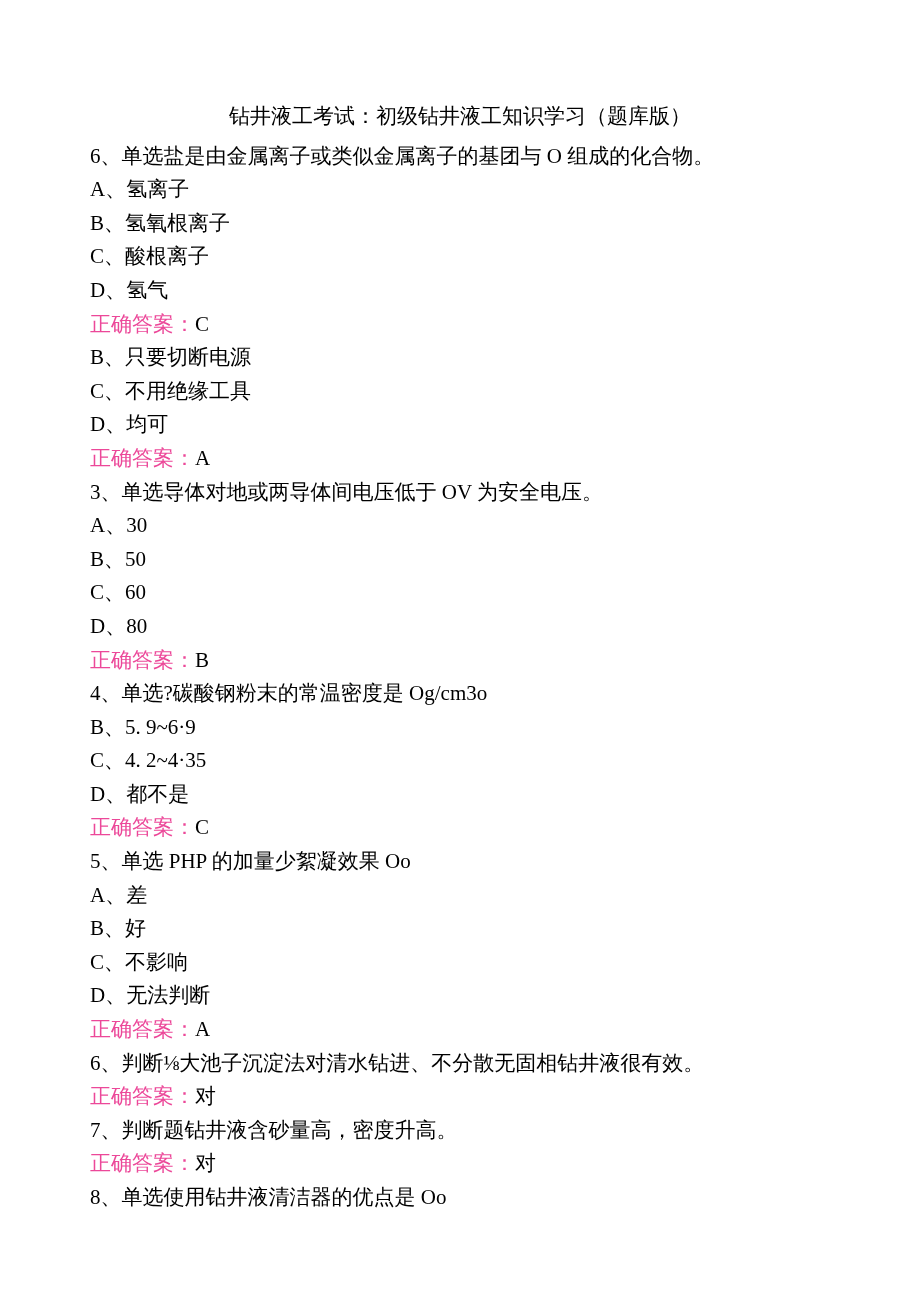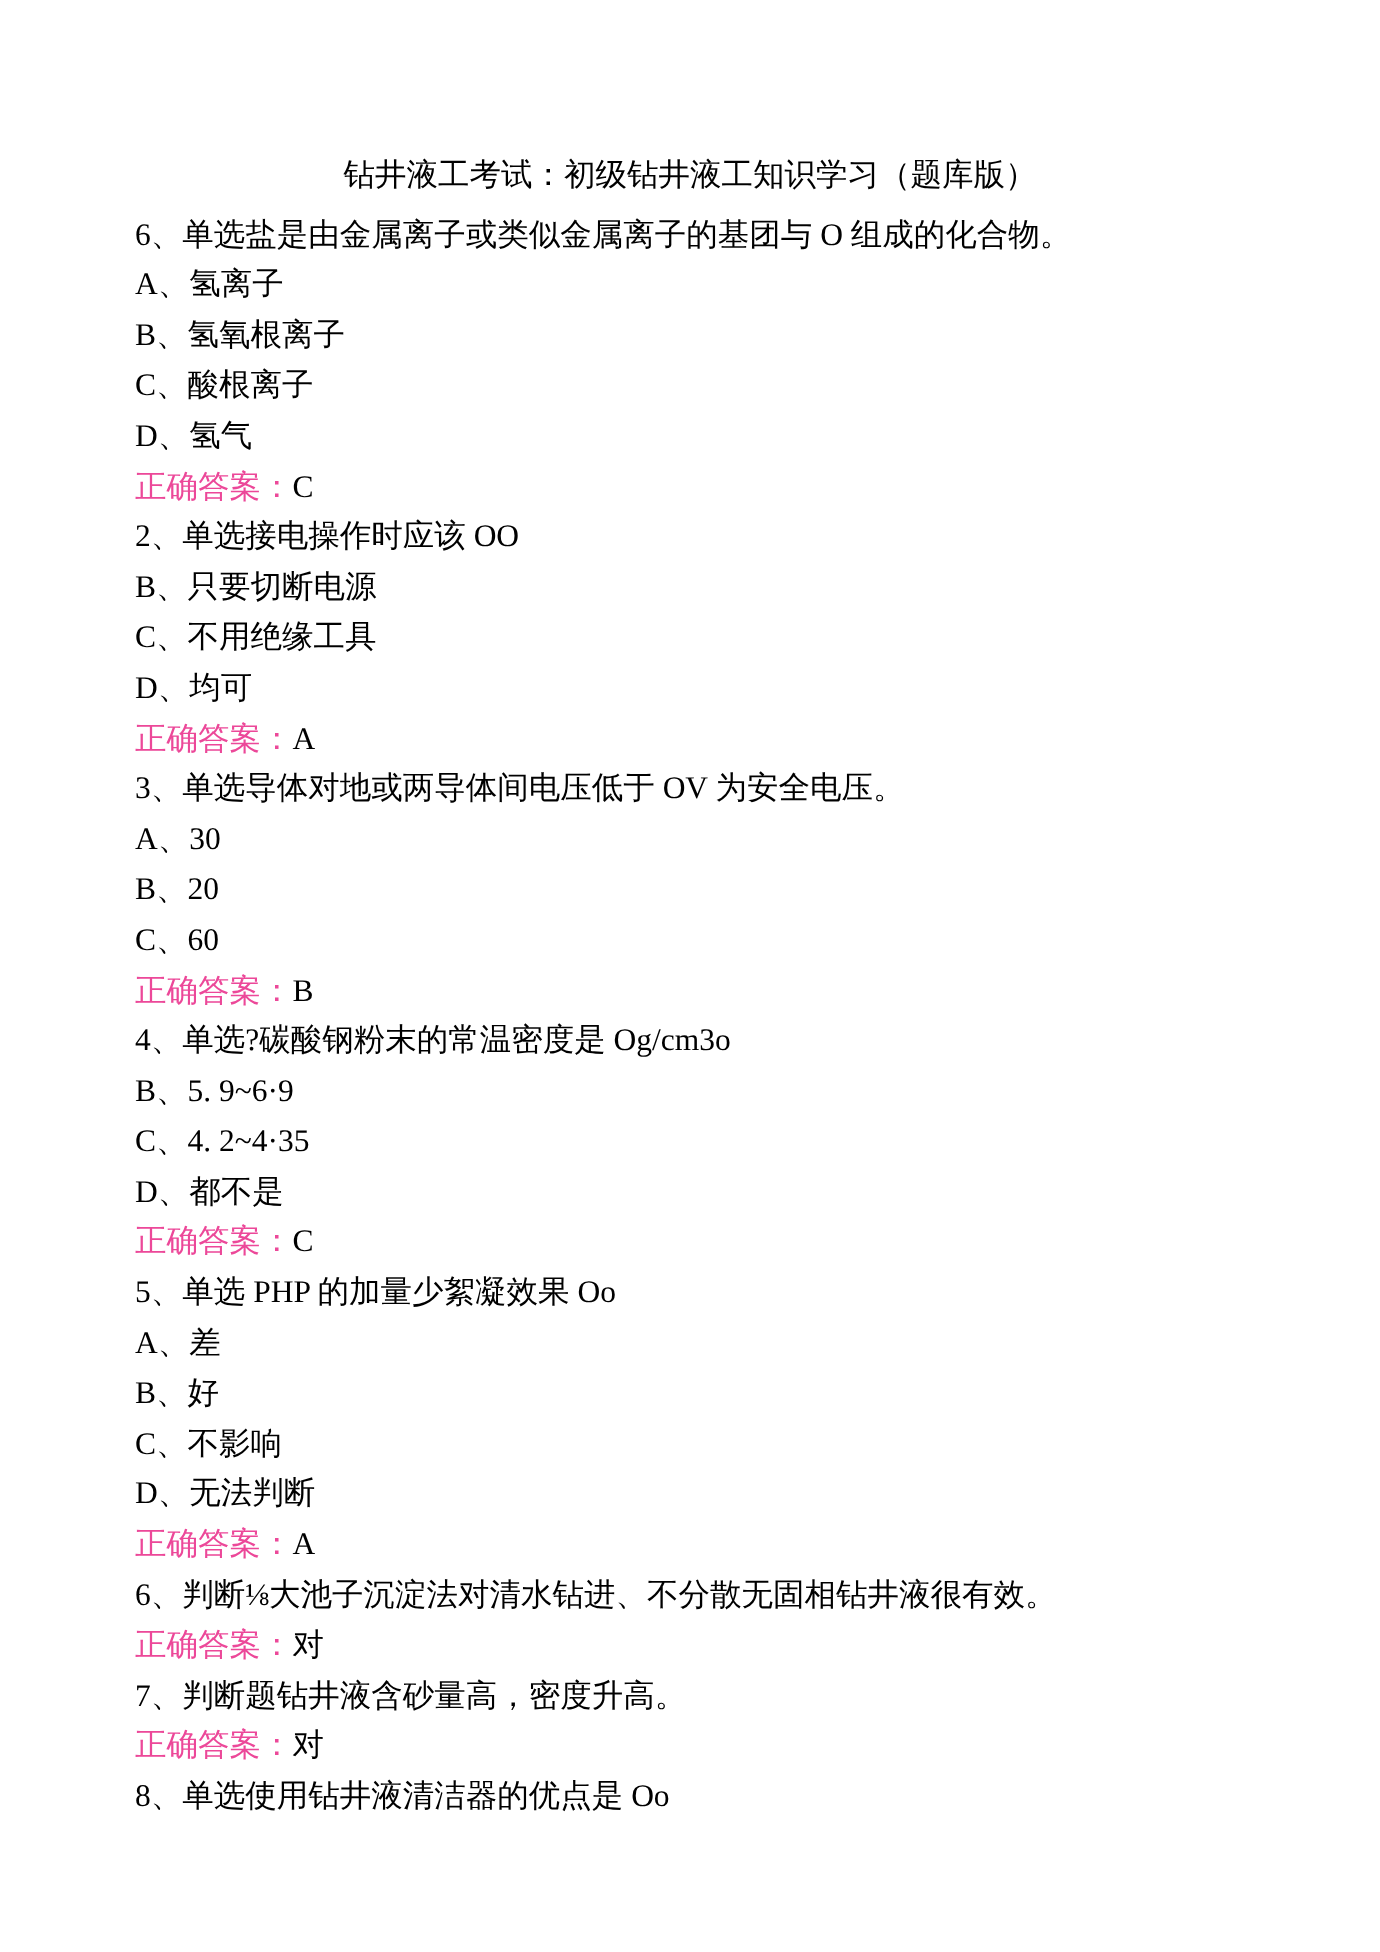--- a/index.html
+++ b/index.html
@@ -33,29 +33,29 @@
 
 <div class="page" id="page-root">
   <div class="title">钻井液工考试：初级钻井液工知识学习（题库版）</div>
   <div id="questions-container">
       <div class="line">6、单选盐是由金属离子或类似金属离子的基团与 O 组成的化合物。</div>
       <div class="line">A、氢离子</div>
       <div class="line">B、氢氧根离子</div>
       <div class="line">C、酸根离子</div>
       <div class="line">D、氢气</div>
       <div class="line"><span class="answer-label">正确答案：</span><span>C</span></div>
-      <div class="line">2、单选接电操作时应该 OO</div>
       <div class="line">B、只要切断电源</div>
       <div class="line">C、不用绝缘工具</div>
       <div class="line">D、均可</div>
       <div class="line"><span class="answer-label">正确答案：</span><span>A</span></div>
       <div class="line">3、单选导体对地或两导体间电压低于 OV 为安全电压。</div>
       <div class="line">A、30</div>
-      <div class="line">B、20</div>
+      <div class="line">B、50</div>
       <div class="line">C、60</div>
+      <div class="line">D、80</div>
       <div class="line"><span class="answer-label">正确答案：</span><span>B</span></div>
       <div class="line">4、单选?碳酸钢粉末的常温密度是 Og/cm3o</div>
       <div class="line">B、5. 9~6·9</div>
       <div class="line">C、4. 2~4·35</div>
       <div class="line">D、都不是</div>
       <div class="line"><span class="answer-label">正确答案：</span><span>C</span></div>
       <div class="line">5、单选 PHP 的加量少絮凝效果 Oo</div>
       <div class="line">A、差</div>
       <div class="line">B、好</div>
       <div class="line">C、不影响</div>

